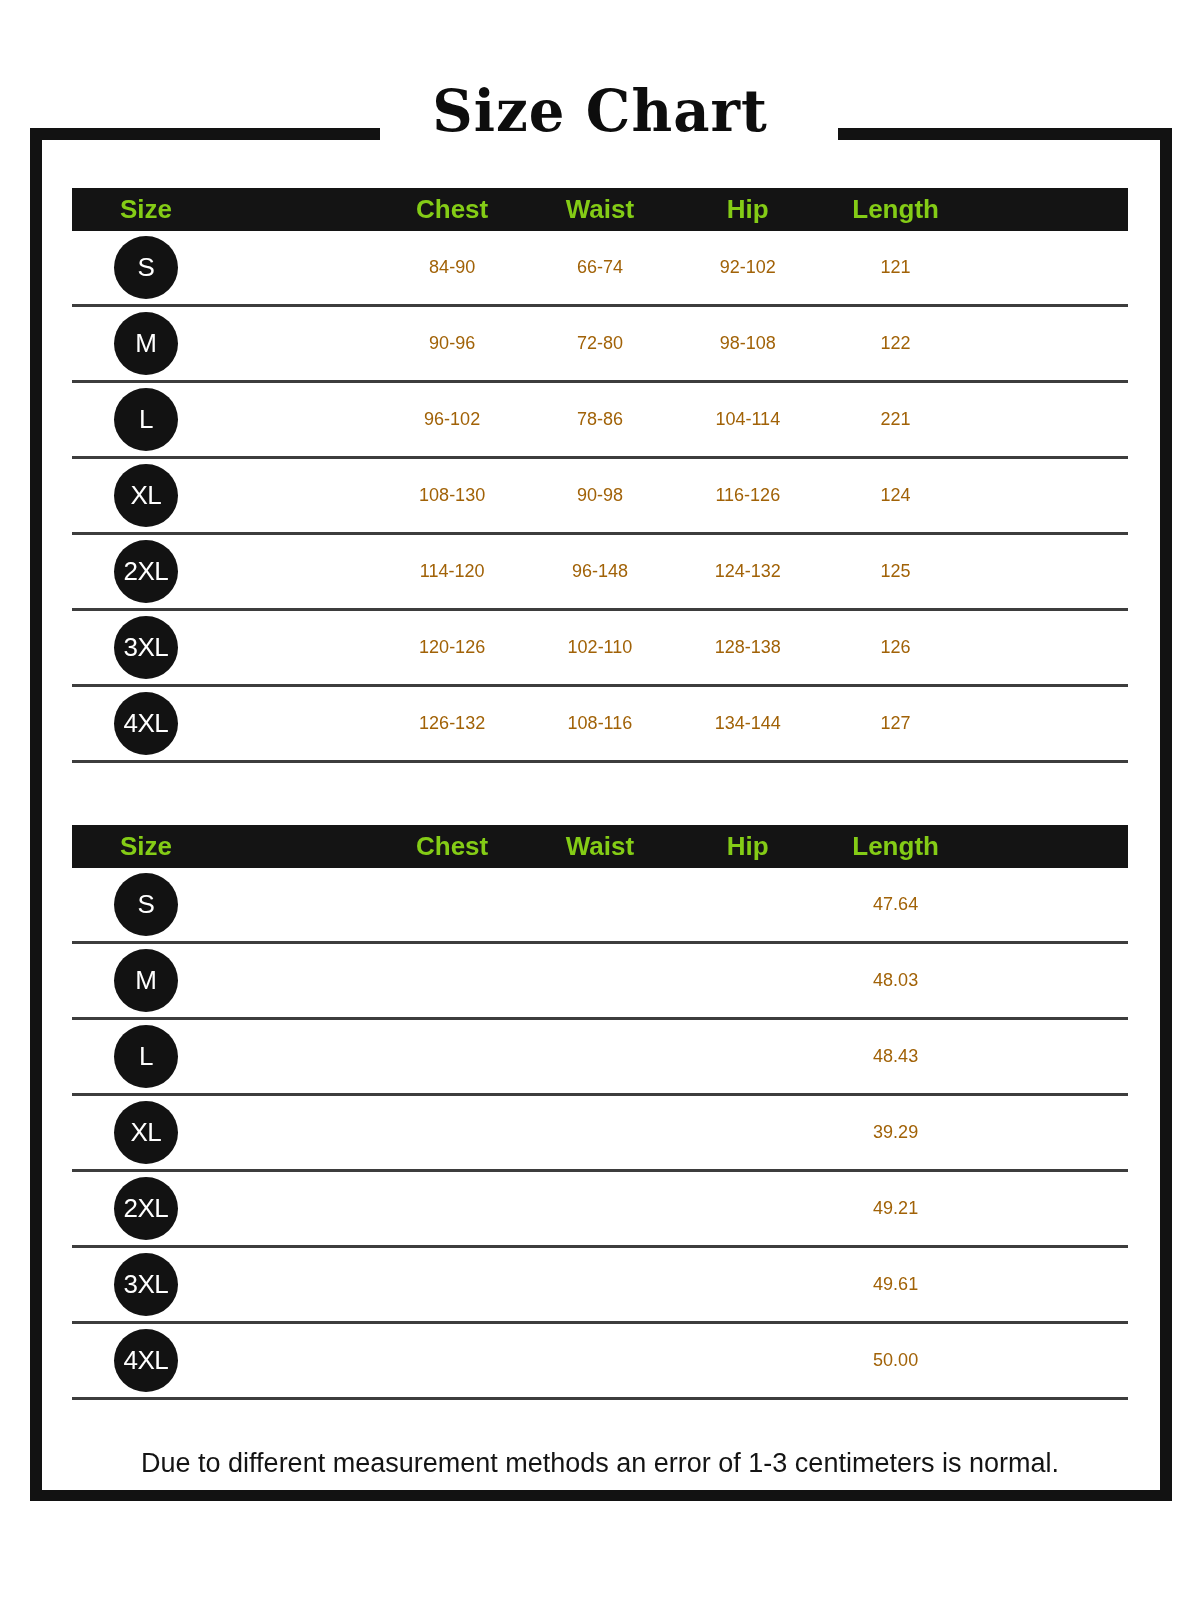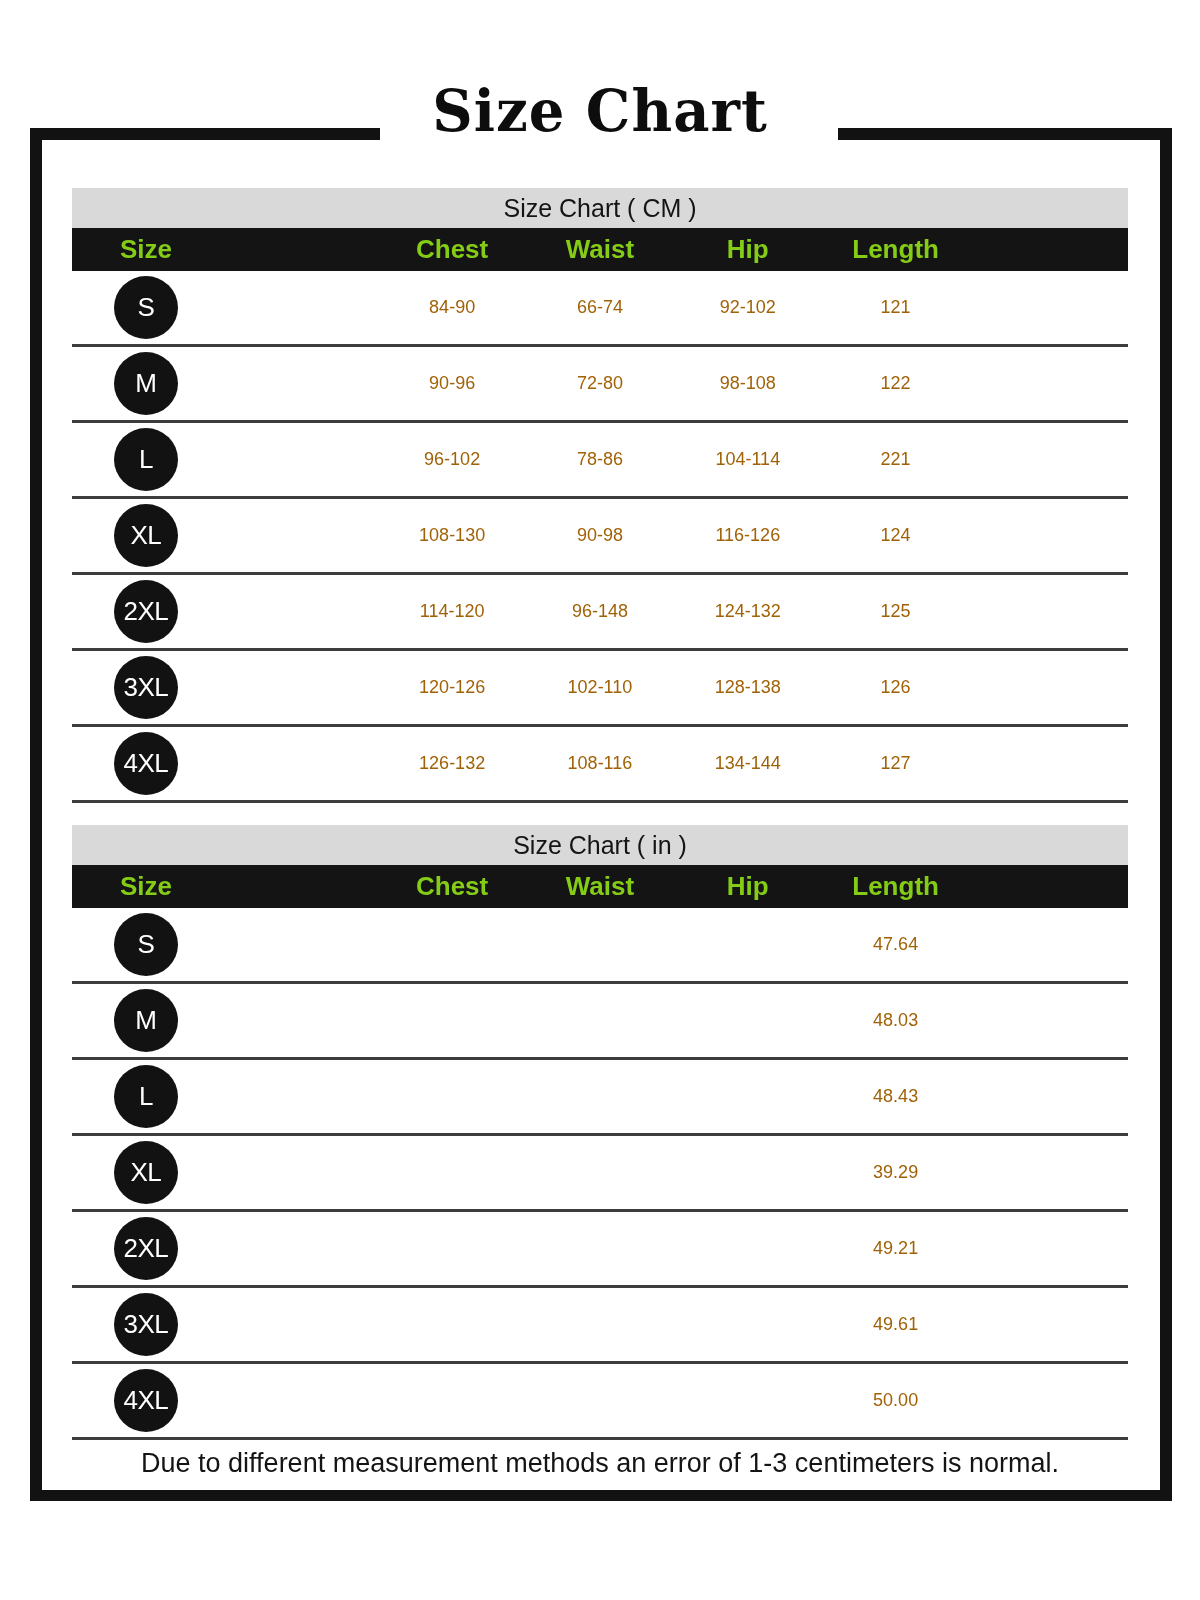--- a/index.html
+++ b/index.html
@@ -64,21 +64,20 @@
 
 <div class="page">
 
   <h1 class="page-title">Size Chart</h1>
   <div class="title-bar left"></div>
   <div class="title-bar right"></div>
 
   <div class="frame"></div>
 
   <section class="table-block" id="table-0">
-    <div class="band-title">Size Chart ( CM )</div>
     <div class="band-header">
       <span class="c1">Size</span>
       <span class="c2">Chest</span>
       <span class="c3">Waist</span>
       <span class="c4">Hip</span>
       <span class="c5">Length</span>
     </div>
     <div class="rows">
   <div class="trow">
     <span class="c1">
@@ -146,21 +145,20 @@
     </span>
     <span class="c2 val">126-132</span>
     <span class="c3 val">108-116</span>
     <span class="c4 val">134-144</span>
     <span class="c5 val">127</span>
   </div>
 </div>
   </section>
 
   <section class="table-block" id="table-1">
-    <div class="band-title">Size Chart ( in )</div>
     <div class="band-header">
       <span class="c1">Size</span>
       <span class="c2">Chest</span>
       <span class="c3">Waist</span>
       <span class="c4">Hip</span>
       <span class="c5">Length</span>
     </div>
     <div class="rows">
   <div class="trow">
     <span class="c1">

